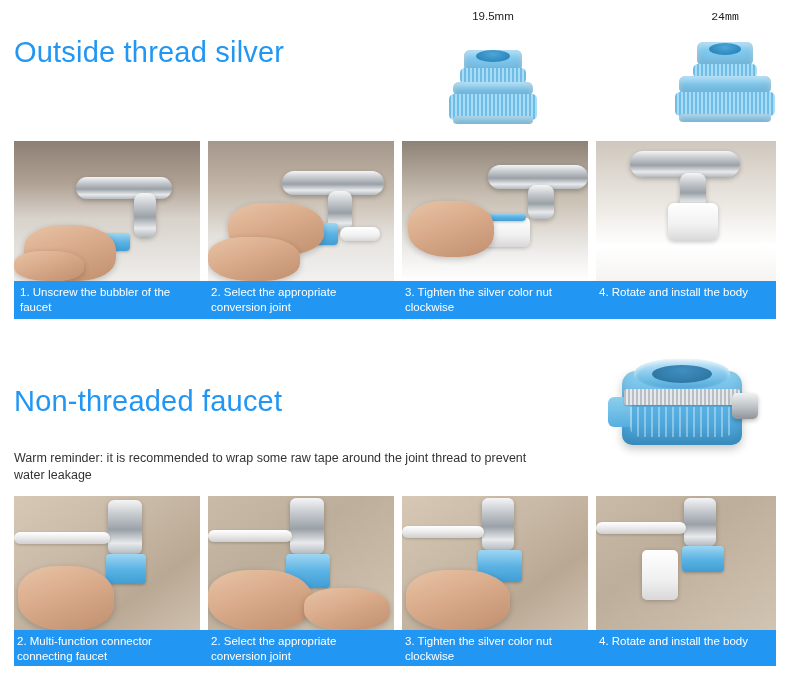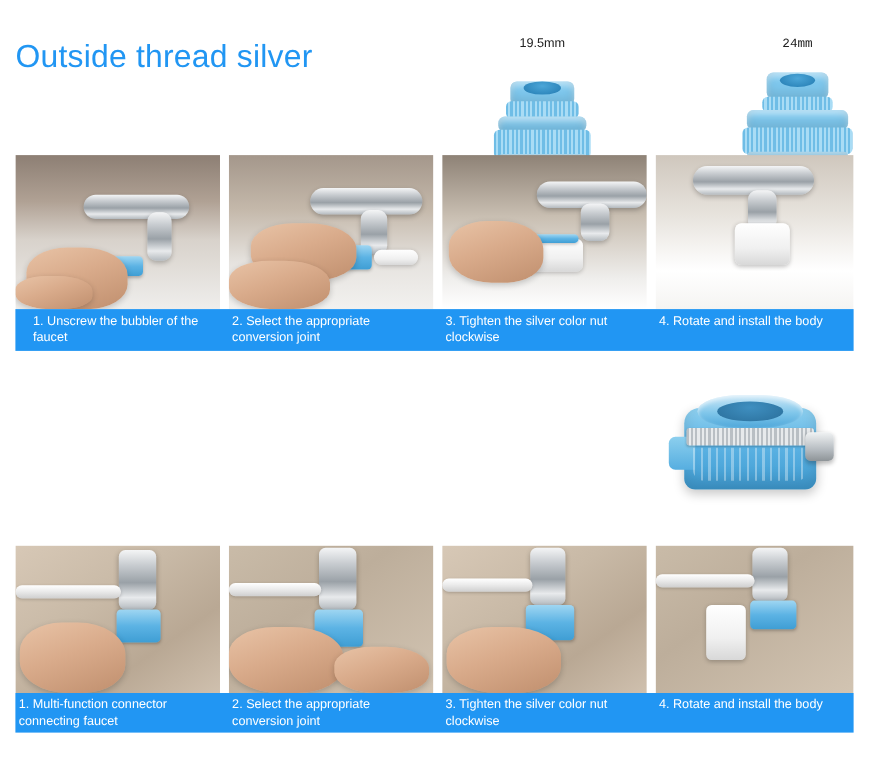--- a/index.html
+++ b/index.html
@@ -24,21 +24,21 @@
   .warm{
     position:absolute;
     color:#333;
     font-size:12.5px;
     line-height:17px;
     width:430px;
   }
 
   
   .swatch-row{position:absolute;left:443px;top:18px;width:340px;height:116px;}
-  .swatch{position:absolute;top:36px;width:100px;height:94px;}
+  .swatch{position:absolute;top:12px;width:100px;height:94px;}
   .swatch .cap{font-size:11.5px;color:#222;text-align:center;position:absolute;top:-20px;width:100%;}
 
   
   .conn{position:absolute;left:50%;transform:translateX(-50%);bottom:0;}
   .conn .ring{
     background:#7ec8ee;border-radius:6px;position:absolute;left:50%;transform:translateX(-50%);
     box-shadow:inset 0 -6px 10px rgba(0,0,0,.12), inset 0 4px 6px rgba(255,255,255,.5);
   }
   .conn .ridges{
     position:absolute;left:50%;transform:translateX(-50%);
@@ -220,27 +220,29 @@
 
     <div class="cell" style="left:582px;width:180px;height:140px;">
       <div class="scene sink4"></div>
       <div class="faucet" style="left:34px;top:10px;width:110px;height:26px;border-radius:13px;"></div>
       <div class="faucet" style="left:84px;top:32px;width:26px;height:36px;"></div>
       <div class="whitepart" style="left:72px;top:62px;width:50px;height:38px;border-radius:6px;"></div>
     </div>
   </div>
 
   <div class="caption-bar" style="top:281px;height:38px;">
-    <div class="cap-col" style="left:16px;width:186px;">1. Unscrew the bubbler of the faucet</div>
+    <div class="cap-col" style="left:6px;width:186px;">1. Unscrew the bubbler of the faucet</div>
     <div class="cap-col" style="left:197px;width:186px;">2. Select the appropriate conversion joint</div>
     <div class="cap-col" style="left:391px;width:186px;">3. Tighten the silver color nut clockwise</div>
     <div class="cap-col" style="left:585px;width:176px;">4. Rotate and install the body</div>
   </div>
 
-
+  <div class="sec-title" style="left:14px; top:385px;">Non-threaded faucet</div>
+
+  <div class="warm" style="left:14px; top:450px; width:545px;">Warm reminder: it is recommended to wrap some raw tape around the joint thread to prevent water leakage</div>
 
   <div class="hero">
     <div class="body"></div>
     <div class="nose"></div>
     <div class="ribs"></div>
     <div class="band"></div>
     <div class="topring"></div>
     <div class="innerhole"></div>
     <div class="screw"></div>
   </div>
@@ -275,19 +277,19 @@
     <div class="cell" style="left:582px;width:180px;height:134px;">
       <div class="scene tile2"></div>
       <div class="faucet" style="left:88px;top:2px;width:32px;height:48px;border-radius:6px;"></div>
       <div class="pipe" style="left:0px;top:26px;width:90px;height:12px;"></div>
       <div class="bluepart" style="left:86px;top:50px;width:42px;height:26px;"></div>
       <div class="whitepart" style="left:46px;top:54px;width:36px;height:50px;border-radius:5px;"></div>
     </div>
   </div>
 
   <div class="caption-bar" style="top:630px;height:36px;">
-    <div class="cap-col" style="left:3px;width:186px;">1. Multi-function connector connecting faucet</div>
+    <div class="cap-col" style="left:3px;width:186px;">2. Multi-function connector connecting faucet</div>
     <div class="cap-col" style="left:197px;width:186px;">2. Select the appropriate conversion joint</div>
     <div class="cap-col" style="left:391px;width:186px;">3. Tighten the silver color nut clockwise</div>
     <div class="cap-col" style="left:585px;width:176px;">4. Rotate and install the body</div>
   </div>
 
 </div>
 
 </body></html>

